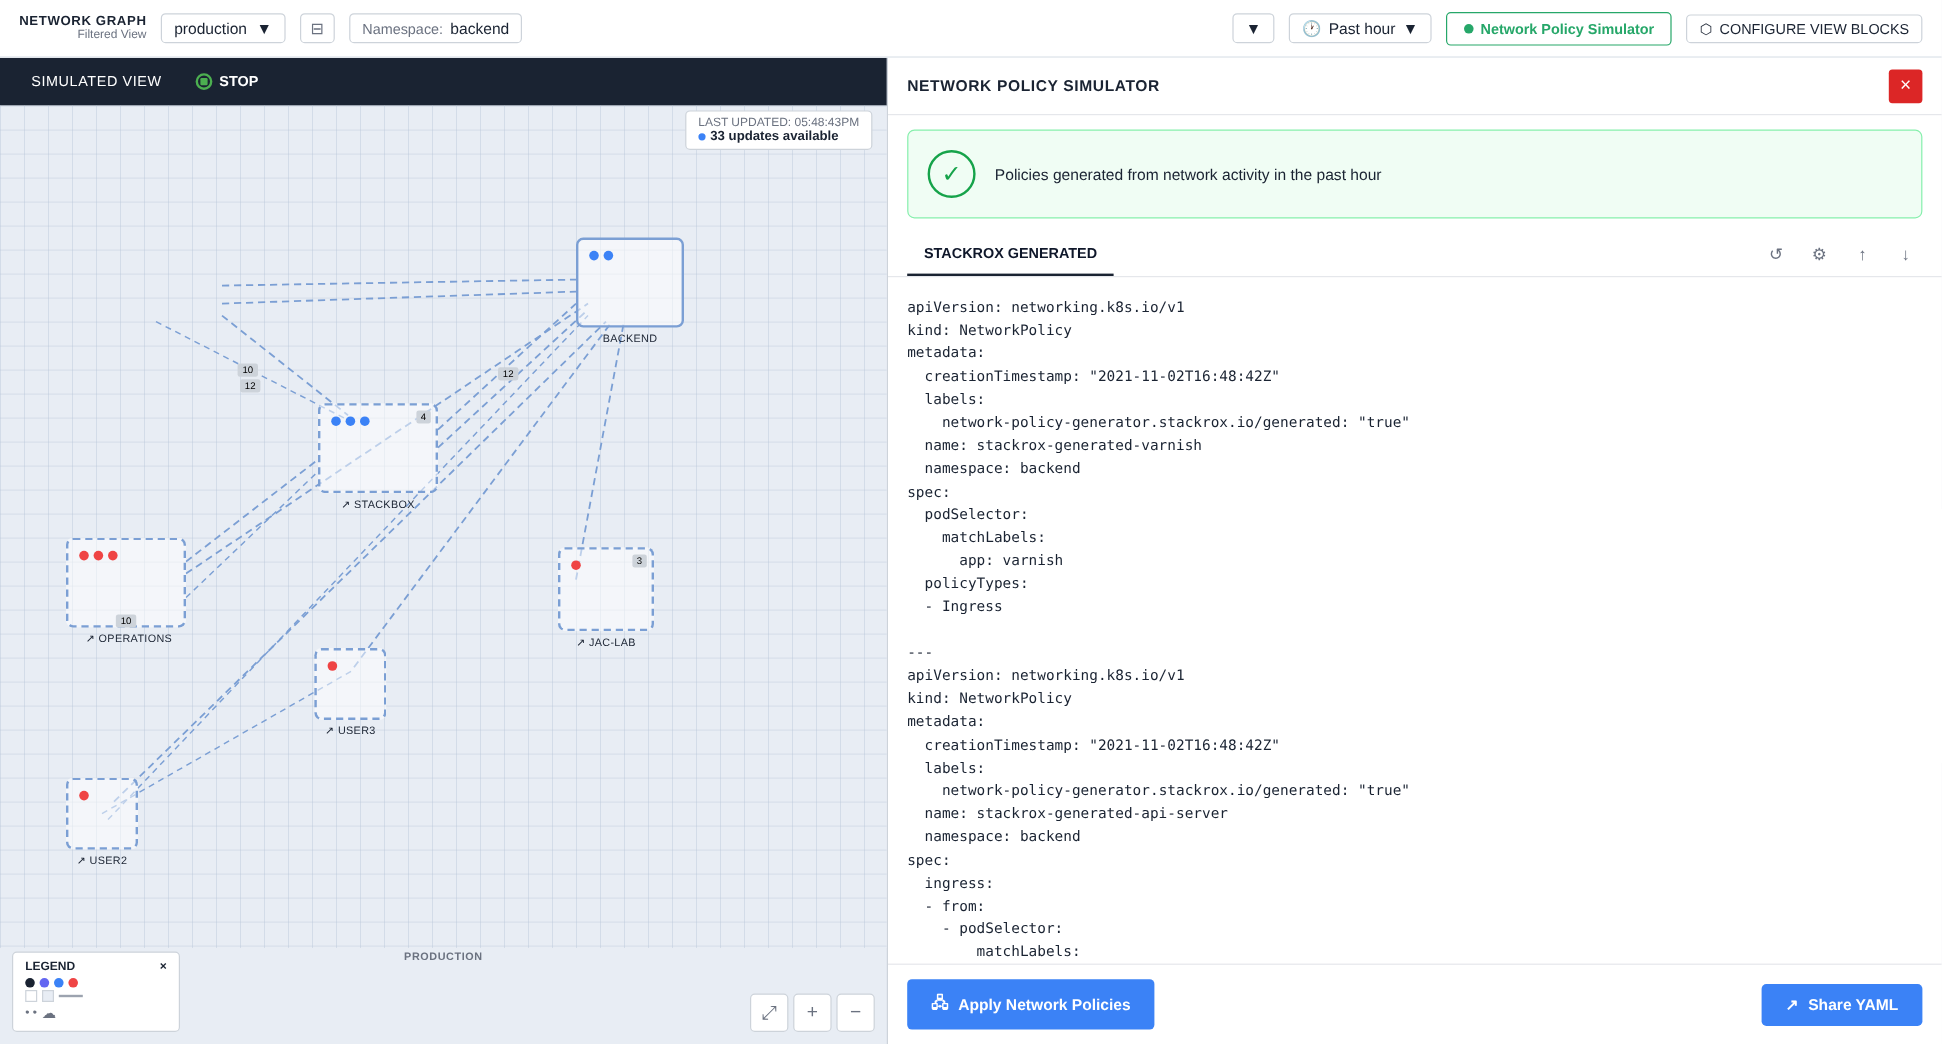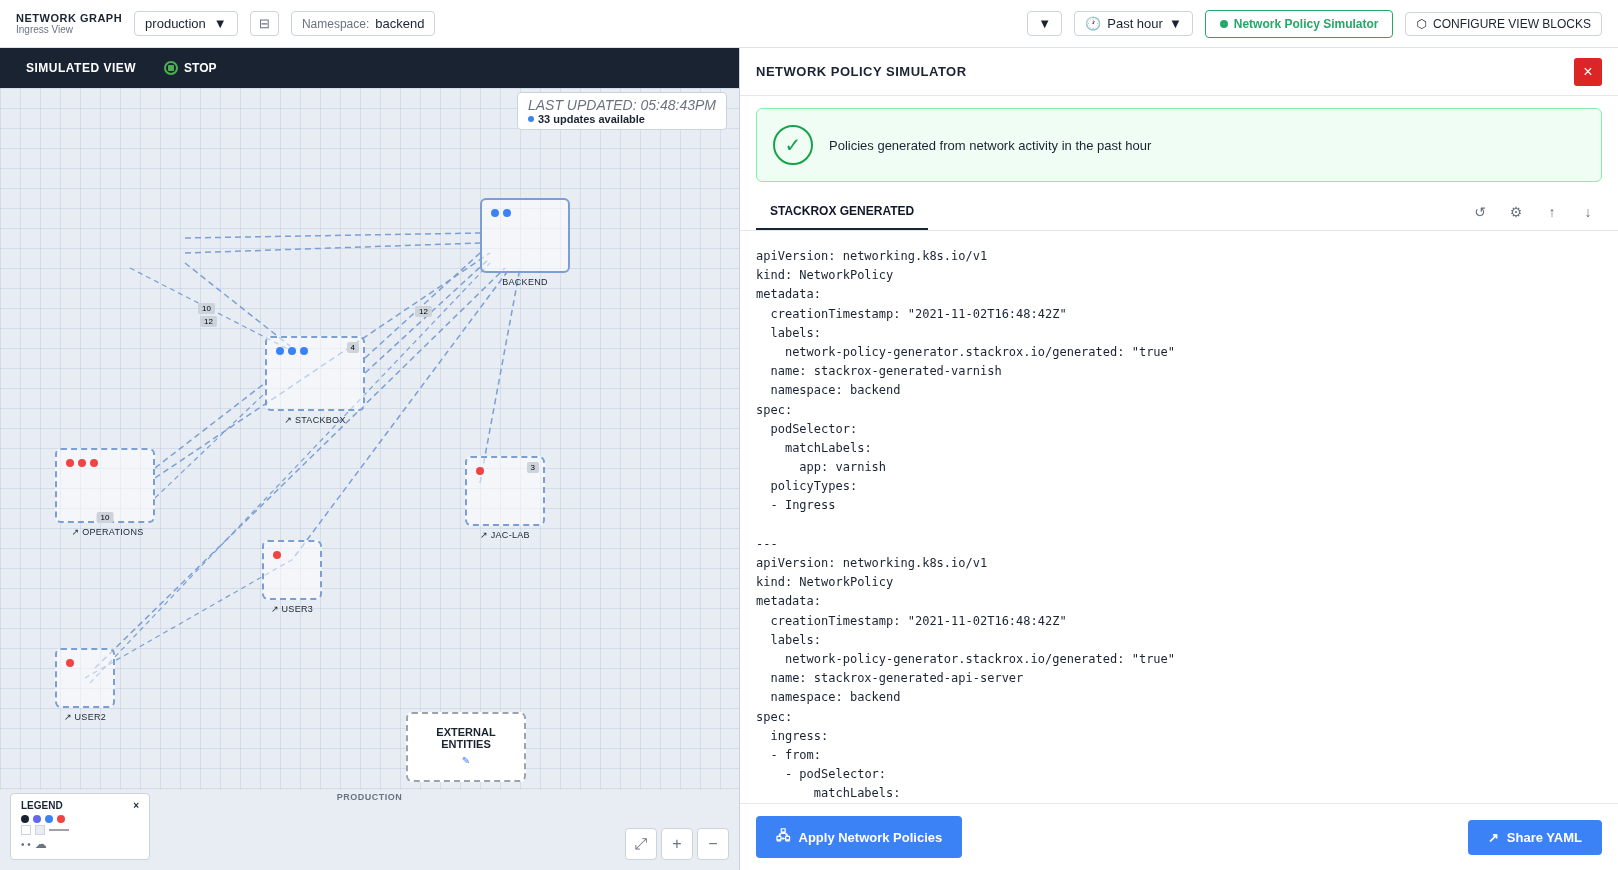--- a/index.html
+++ b/index.html
@@ -5,21 +5,21 @@
     * { box-sizing: border-box; margin: 0; padding: 0; }
     body { font-family: -apple-system, BlinkMacSystemFont, 'Segoe UI', sans-serif; background: #f0f4f7; overflow: hidden; width: 1618px; height: 870px; }
 
     
     .header {
       display: flex; align-items: center; background: #fff; border-bottom: 1px solid #dde3ea;
       padding: 0 16px; height: 48px; gap: 12px; position: relative; z-index: 10;
     }
     .header-title { font-size: 11px; font-weight: 700; color: #1a2332; letter-spacing: 0.5px; }
     .header-subtitle { font-size: 10px; color: #6b7280; }
-    .header-title-block { display: flex; flex-direction: column; }
+    .header-title-block { display: flex; flex-direction: column; align-items: flex-end; }
     .dropdown-btn {
       display: flex; align-items: center; border: 1px solid #cdd3da; border-radius: 4px;
       padding: 4px 10px; font-size: 13px; color: #1a2332; background: #fff; cursor: pointer; gap: 8px;
     }
     .filter-btn {
       display: flex; align-items: center; border: 1px solid #cdd3da; border-radius: 4px;
       padding: 4px 8px; background: #fff; cursor: pointer; color: #6b7280;
     }
     .namespace-tag {
       display: flex; align-items: center; border: 1px solid #cdd3da; border-radius: 4px;
@@ -47,37 +47,37 @@
     .main { display: flex; height: calc(870px - 48px); }
 
     
     .graph-panel { flex: 0 0 740px; position: relative; background: #e8edf4; border-right: 1px solid #cdd3da; overflow: hidden; }
 
     
     .sim-bar {
       display: flex; align-items: center; background: #1a2332; height: 40px; padding: 0 12px; gap: 0;
     }
     .sim-view-btn {
-      display: flex; align-items: center; padding: 6px 14px; font-size: 12px; font-weight: 700;
+      display: flex; align-items: center; padding: 6px 14px; font-size: 12px; font-weight: 400;
       color: #fff; background: transparent; border: none; cursor: pointer; letter-spacing: 0.5px;
     }
     .stop-btn {
       display: flex; align-items: center; gap: 6px; padding: 6px 14px;
       background: transparent; border: none; color: #fff; cursor: pointer; font-size: 12px; font-weight: 700;
     }
     .stop-icon { width: 14px; height: 14px; border-radius: 50%; border: 2px solid #4caf50; display: flex; align-items: center; justify-content: center; }
     .stop-square { width: 6px; height: 6px; background: #4caf50; border-radius: 1px; }
 
     
     .update-banner {
       position: absolute; top: 48px; right: 12px; z-index: 5;
       background: #fff; border: 1px solid #cdd3da; border-radius: 4px; padding: 4px 10px;
       font-size: 11px; text-align: right;
     }
-    .update-banner-time { color: #6b7280; font-size: 14px; font-style: italic; }
+    .update-banner-time { color: #6b7280; font-size: 10px; }
     .update-count { display: flex; align-items: center; gap: 4px; color: #1a2332; font-size: 11px; font-weight: 600; }
     .update-dot { width: 6px; height: 6px; border-radius: 50%; background: #3b82f6; }
 
     
     .graph-canvas {
       position: absolute; top: 40px; left: 0; right: 0; bottom: 80px;
       background: #e8edf4;
       background-image: 
         linear-gradient(rgba(180,195,215,0.4) 1px, transparent 1px),
         linear-gradient(90deg, rgba(180,195,215,0.4) 1px, transparent 1px);
@@ -198,21 +198,21 @@
     }
 
     pre { white-space: pre-wrap; }
   </style>
 </head>
 <body>
 
 <div class="header">
   <div class="header-title-block">
     <span class="header-title">NETWORK GRAPH</span>
-    <span class="header-subtitle">Ingress View</span>
+    <span class="header-subtitle">Filtered View</span>
   </div>
 
   <button class="dropdown-btn">
     <span>production</span>
     <span>▼</span>
   </button>
 
   <button class="filter-btn">
     <span>⊟</span>
   </button>
@@ -347,24 +347,20 @@
 
       <div class="graph-node" style="left:55px;top:560px;width:60px;height:60px;">
         <div style="display:flex;flex-wrap:wrap;padding:4px;gap:2px;">
           <span class="node-dot dot-red"></span>
         </div>
         <div class="node-label" style="position:absolute;bottom:-16px;left:0;right:0;">↗ USER2</div>
       </div>
 
     </div>
 
-    <div class="external-entity" style="position:absolute;bottom:88px;left:430px;width:120px;background:#fff;border:2px dashed #9ca3af;border-radius:6px;padding:12px 10px;text-align:center;">
-      <div class="external-entity-text">EXTERNAL<br>ENTITIES</div>
-      <span style="font-size:10px;color:#3b82f6;">✎</span>
-    </div>
 
     <div class="production-label" style="position:absolute;bottom:68px;left:50%;transform:translateX(-50%);font-size:9px;color:#6b7280;letter-spacing:0.5px;font-weight:600;">PRODUCTION</div>
 
     <div class="legend-box" style="position:absolute;bottom:10px;left:10px;background:#fff;border:1px solid #cdd3da;border-radius:4px;padding:6px 10px;min-width:140px;">
       <div class="legend-title">
         <span>LEGEND</span>
         <span style="cursor:pointer;">×</span>
       </div>
       <div class="legend-row">
         <span class="legend-dot" style="background:#1a2332;"></span>

